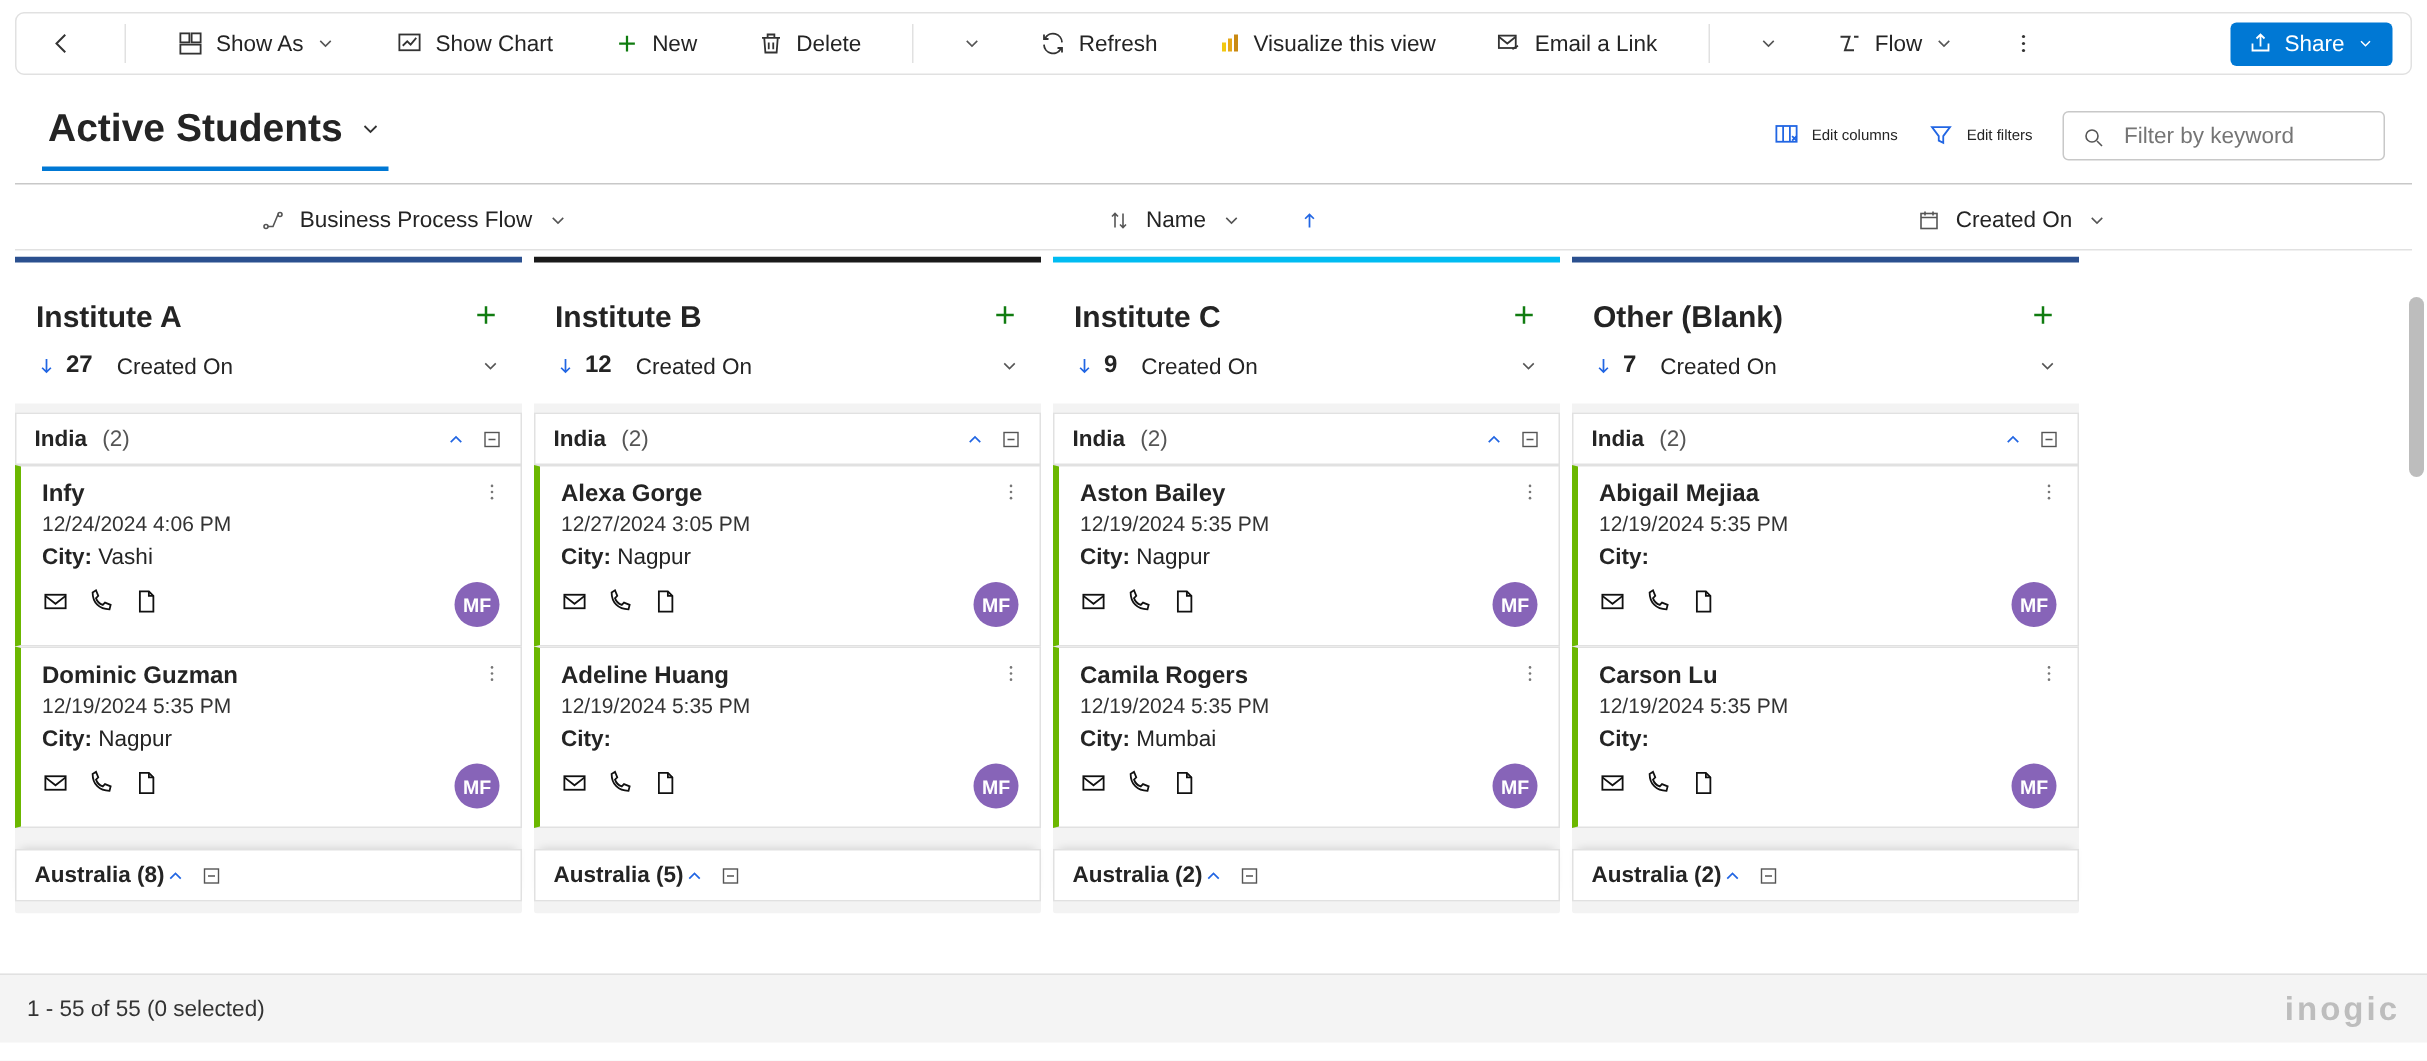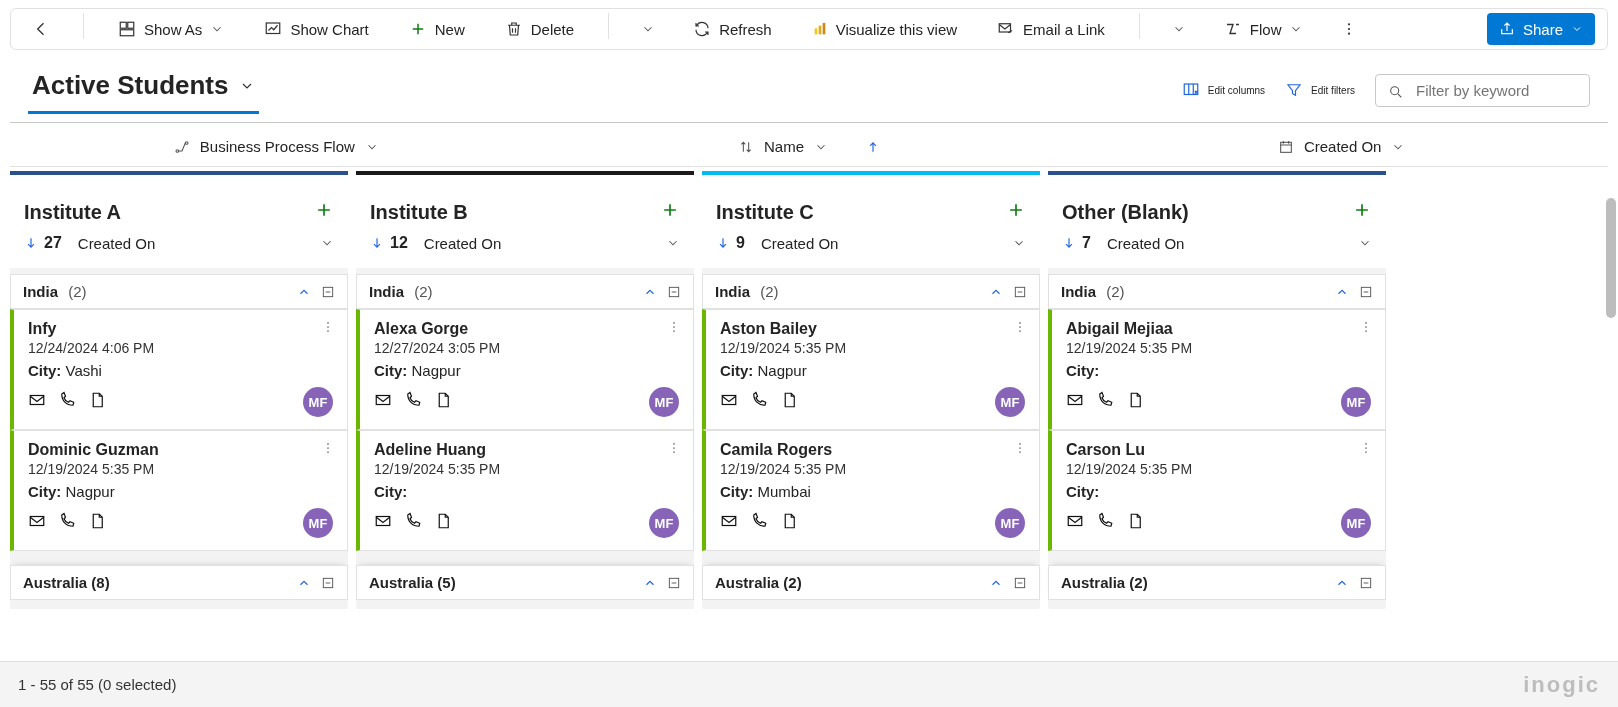--- a/index.html
+++ b/index.html
@@ -12,21 +12,21 @@
     --purple:#8764b8;
     --green:#107c10;
     --bg:#ffffff;
     --panel:#fcfcfc;
   }
   *{box-sizing:border-box;}
   html,body{margin:0;padding:0;background:#f5f5f5;font-family:"Segoe UI",Arial,sans-serif;color:var(--text);}
   .page{width:1618px;height:707px;background:#fff;position:relative;overflow:hidden;}
   
   
-  .cmdbar{display:flex;gap:20px;padding:4px 12px;border:1px solid var(--border);border-radius:6px;margin:8px 10px 8px 10px;background:#fff;}
+  .cmdbar{display:flex;align-items:center;gap:20px;padding:4px 12px;border:1px solid var(--border);border-radius:6px;margin:8px 10px 8px 10px;background:#fff;}
   .cmd{display:flex;align-items:center;gap:8px;padding:6px 10px;color:var(--text);font-size:15px;border-radius:4px;}
   .cmd.icononly{padding:6px 8px;}
   .sep{width:1px;height:26px;background:var(--border);margin:0 4px;}
   .spacer{flex:1;}
   .share-btn{display:flex;align-items:center;gap:8px;background:var(--blue);color:#fff;padding:6px 12px;border-radius:4px;font-size:15px;}
   .share-btn svg{stroke:#fff;}
   
   
   .viewrow{display:flex;align-items:center;justify-content:space-between;padding:8px 18px 0 18px;margin:0 10px;}
   .viewsel{display:flex;align-items:center;gap:10px;font-size:26px;font-weight:600;color:var(--text);padding:4px 4px 10px 4px;border-bottom:3px solid var(--blue);}
@@ -64,24 +64,24 @@
   .cardbody{padding:10px 14px 12px 14px;position:relative;}
   .cname{font-size:16px;font-weight:600;}
   .cdate{font-size:14px;color:#333;margin-top:2px;}
   .ccity{font-size:15px;margin-top:6px;}
   .ccity b{font-weight:600;}
   .crow{display:flex;align-items:center;justify-content:space-between;margin-top:8px;}
   .cicons{display:flex;align-items:center;gap:12px;}
   .avatar{width:30px;height:30px;border-radius:50%;background:var(--purple);color:#fff;display:flex;align-items:center;justify-content:center;font-size:13px;font-weight:600;}
   .cardmenu{position:absolute;top:10px;right:12px;color:#666;}
   
-  .grouphead2{background:#fff;border:1px solid var(--border);margin-top:14px;padding:8px 12px;display:flex;align-items:center;justify-content:space-between;font-size:15px;font-weight:600;box-shadow:0 -4px 6px -4px rgba(0,0,0,.15);}
-  
-  
-  .footer{position:absolute;bottom:0;left:0;right:0;height:46px;background:#f4f4f4;border-top:1px solid var(--border);display:flex;align-items:center;justify-content:space-between;padding:0 18px;font-size:15px;color:#333;}
+  .grouphead2{background:#fff;border:1px solid var(--border);margin-top:14px;padding:8px 12px;display:flex;align-items:center;justify-content:flex-start;font-size:15px;font-weight:600;box-shadow:0 -4px 6px -4px rgba(0,0,0,.15);}
+  
+  
+  .footer{position:absolute;bottom:12px;left:0;right:0;height:46px;background:#f4f4f4;border-top:1px solid var(--border);display:flex;align-items:center;justify-content:space-between;padding:0 18px;font-size:15px;color:#333;}
   .brand{font-size:22px;font-weight:700;letter-spacing:2px;color:#bdbdbd;font-family:Arial,sans-serif;}
   
   
   .vscroll{position:absolute;right:2px;top:198px;width:10px;height:120px;background:#bdbdbd;border-radius:5px;}
   
   svg{flex-shrink:0;}
 </style>
 </head>
 <body>
 

